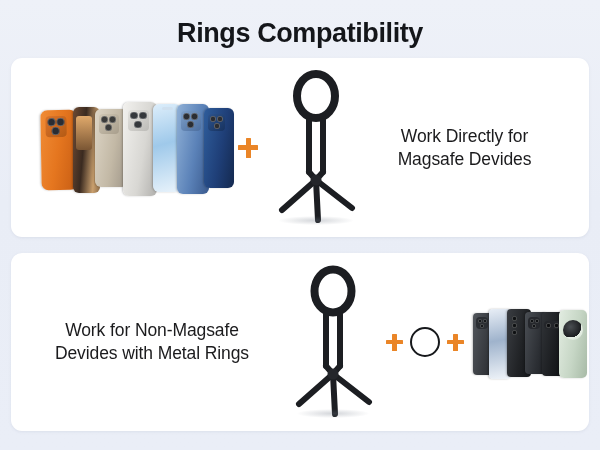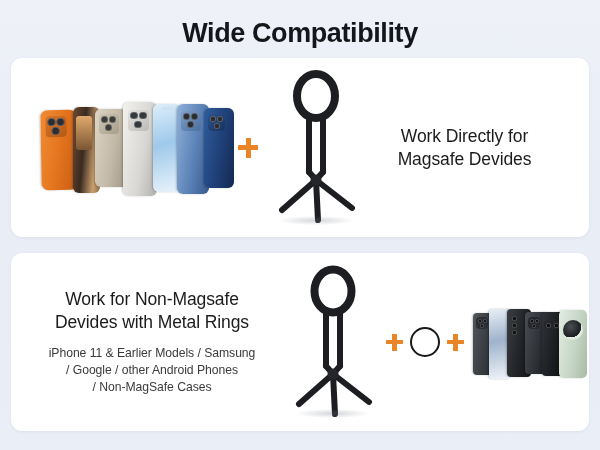--- a/index.html
+++ b/index.html
@@ -142,21 +142,21 @@
     height: 9px;
     border-radius: 50%;
     background: radial-gradient(ellipse at center, rgba(110,118,132,0.30) 0%, rgba(110,118,132,0) 72%);
   }
 </style>
 </head>
 <body>
 
 <div class="page">
 
-  <div class="page-title">Wide Compatibility</div>
+  <div class="page-title">Rings Compatibility</div>
 
   <div class="card card-top">
     <div class="row">
 
       <div class="phone-lineup" style="width:205px; height:108px; margin-left:16px;">
 
         <div class="phone" style="left:14px; bottom:12px; width:36px; height:80px;
                     background:linear-gradient(100deg,#f08c35 0%,#e5761f 48%,#c65c13 100%);
                     border-radius:7px; transform:rotate(-1deg);">
           <div class="cam" style="left:5px; top:6px; width:21px; height:21px;
@@ -255,23 +255,20 @@
 
     </div>
   </div>
 
   <div class="card card-bottom">
     <div class="row">
 
       <div class="textblock" style="width:292px; ">
         <div class="headline">Work for Non-Magsafe
 Devides with Metal Rings</div>
-        <div class="subline">iPhone 11 &amp; Earlier Models / Samsung
-/ Google / other Android Phones
-/ Non-MagSafe Cases</div>
       </div>
 
       <div class="stand" style="width:92px; height:158px; margin-left:-6px;">
         <svg width="92" height="158" viewBox="0 0 92 158" aria-hidden="true">
           <g fill="none" stroke="#1c1e22" stroke-linecap="round">
             <ellipse cx="46" cy="28" rx="18.5" ry="21.5" stroke-width="8"></ellipse>
             <path d="M39 47 L39 103" stroke-width="6"></path>
             <path d="M53 47 L53 103" stroke-width="6"></path>
             <path d="M39 103 L46 111" stroke-width="6"></path>
             <path d="M53 103 L46 111" stroke-width="6"></path>

